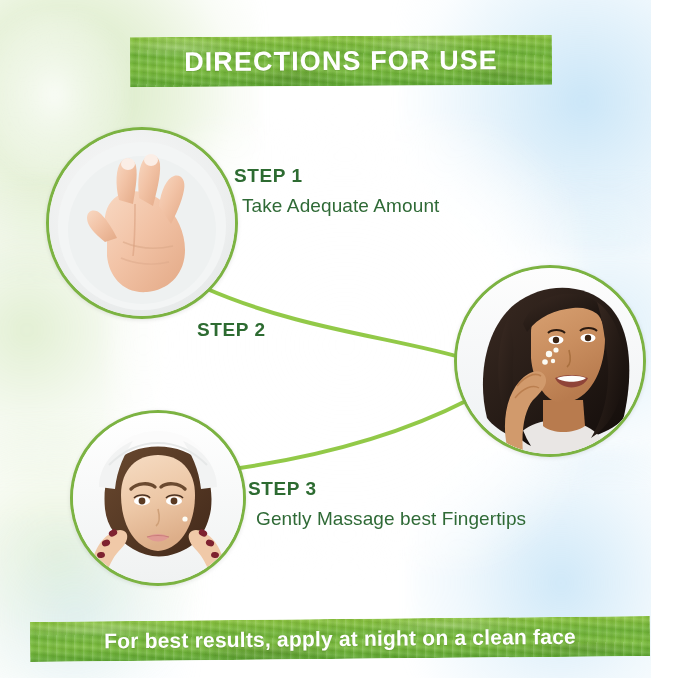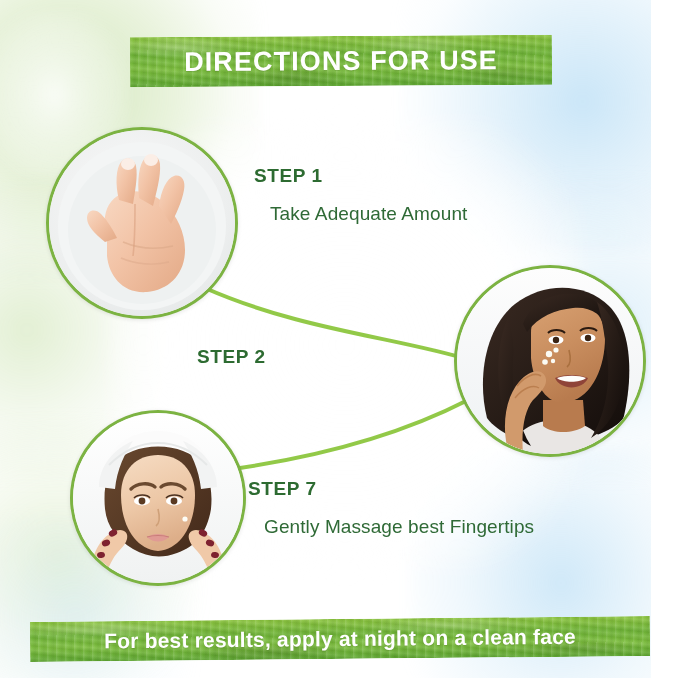--- a/index.html
+++ b/index.html
@@ -131,24 +131,24 @@
   #circle-step-3{left:70px;top:410px;width:170px;height:170px;}
 
   
   .step-text{position:absolute;}
   .step-title{
     font-size:19px;font-weight:bold;color:#2d6b31;
     letter-spacing:0.6px;line-height:1.1;margin:0 0 3px 0;
   }
   .step-desc{
     font-size:19px;font-weight:normal;color:#2f6a36;
-    letter-spacing:0.1px;line-height:1.15;margin:16px;
-  }
-  #step-text-1{left:254px;top:166px;}
-  #step-text-2{left:197px;top:347px;}
+    letter-spacing:0.1px;line-height:1.15;margin:8px;
+  }
+  #step-text-1{left:234px;top:166px;}
+  #step-text-2{left:197px;top:320px;}
   #step-text-3{left:248px;top:479px;}
 </style>
 </head>
 <body>
 
 <div class="canvas">
 
   <div class="wash wash-green-tl"></div>
   <div class="wash wash-green-tl2"></div>
   <div class="wash wash-green-ml"></div>
@@ -336,21 +336,21 @@
   <div class="step-text" id="step-text-1">
     <p class="step-title">STEP 1</p>
     <p class="step-desc">Take Adequate Amount</p>
   </div>
 
   <div class="step-text" id="step-text-2">
     <p class="step-title">STEP 2</p>
   </div>
 
   <div class="step-text" id="step-text-3">
-    <p class="step-title">STEP 7</p>
+    <p class="step-title">STEP 3</p>
     <p class="step-desc">Gently Massage best Fingertips</p>
   </div>
 
   <div class="banner" id="footer-banner">
     <div class="brush"></div>
     <div class="btext">For best results, apply at night on a clean face</div>
   </div>
 
 </div>
 

